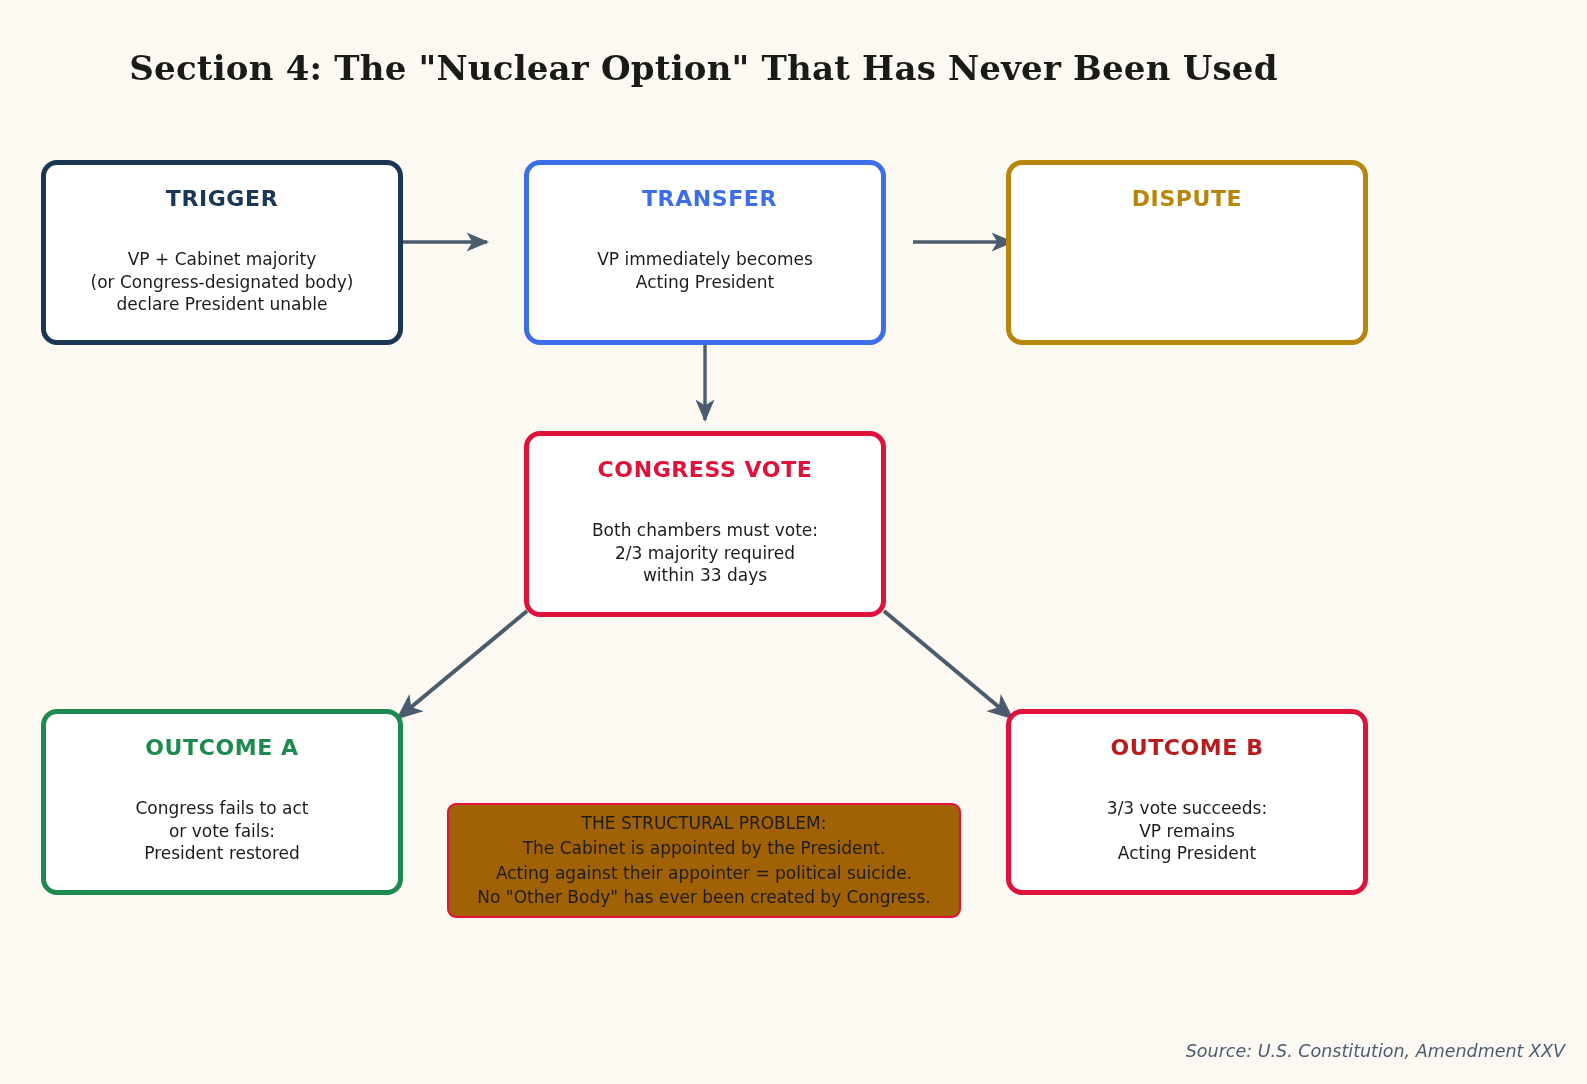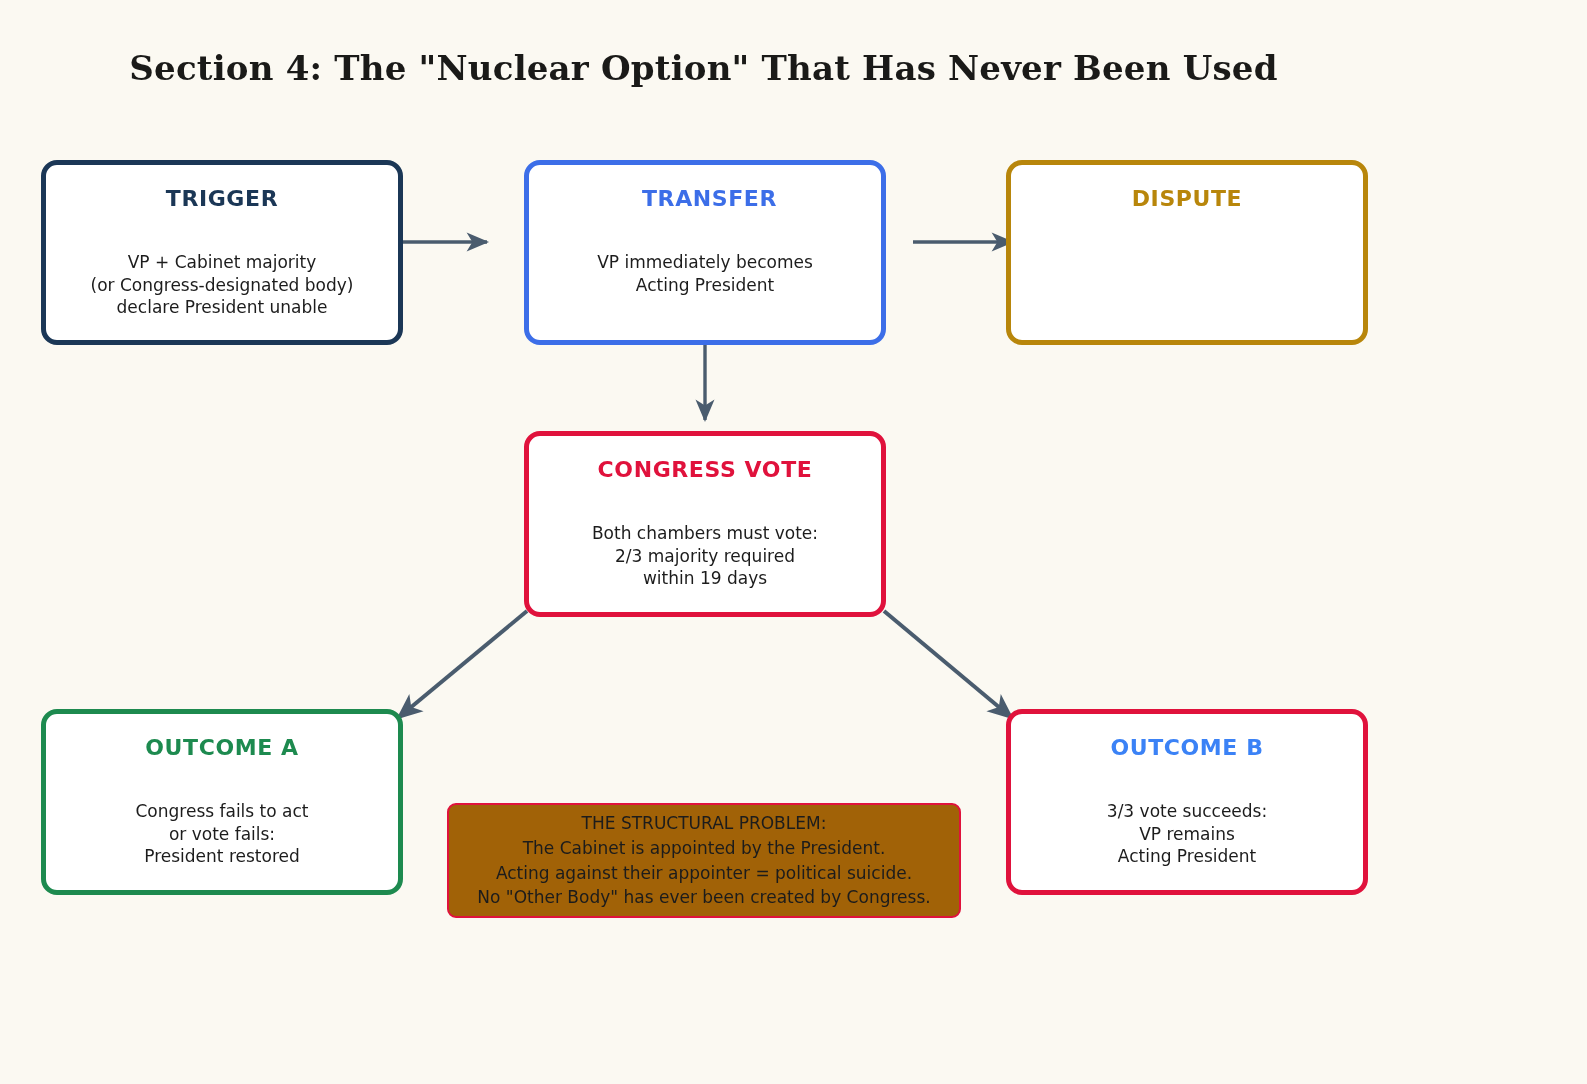--- a/index.html
+++ b/index.html
@@ -49,29 +49,30 @@
     position: absolute;
     background: #ffffff;
     border-style: solid;
     border-width: 5px;
     border-radius: 16px;
     box-sizing: border-box;
     display: flex;
     flex-direction: column;
     align-items: center;
     padding-top: 22px;
+    gap: 26px;
   }
   .node .n-title {
     font-size: 22px;
     font-weight: bold;
     letter-spacing: 0.6px;
     line-height: 1.1;
   }
   .node .n-body {
-    margin-top: 40px;
+    margin-top: 11px;
     font-size: 17px;
     color: #1c1c1c;
     text-align: center;
     line-height: 1.32;
     white-space: pre-line;
   }
 
   #node-trigger  { left: 41px;   top: 160px; width: 362px; height: 185px; border-color: #1b3756; }
   #node-trigger  .n-title { color: #1b3756; }
 
@@ -83,21 +84,21 @@
   #node-dispute  .n-title { color: #b8860b; }
   #node-dispute  .n-body  { margin-top: 36px; }
 
   #node-congress { left: 524px;  top: 431px; width: 362px; height: 186px; border-color: #e0123c; }
   #node-congress .n-title { color: #e0123c; }
 
   #node-outcome-a { left: 41px;   top: 709px; width: 362px; height: 186px; border-color: #1d8a4f; }
   #node-outcome-a .n-title { color: #1d8a4f; }
 
   #node-outcome-b { left: 1006px; top: 709px; width: 362px; height: 186px; border-color: #e0123c; }
-  #node-outcome-b .n-title { color: #3b82f6; }
+  #node-outcome-b .n-title { color: #b91c1c; }
 
   
   #note-structural {
     position: absolute;
     left: 447px;
     top: 803px;
     width: 514px;
     height: 115px;
     box-sizing: border-box;
     background: #a16207;
@@ -165,21 +166,21 @@
   </div>
 
   <div class="node" id="node-dispute">
     <div class="n-title">DISPUTE</div>
   </div>
 
   <div class="node" id="node-congress">
     <div class="n-title">CONGRESS VOTE</div>
     <div class="n-body">Both chambers must vote:
 2/3 majority required
-within 19 days</div>
+within 33 days</div>
   </div>
 
   <div class="node" id="node-outcome-a">
     <div class="n-title">OUTCOME A</div>
     <div class="n-body">Congress fails to act
 or vote fails:
 President restored</div>
   </div>
 
   <div class="node" id="node-outcome-b">
@@ -189,14 +190,15 @@
 Acting President</div>
   </div>
 
   <div id="note-structural">
     <div class="note-text">THE STRUCTURAL PROBLEM:
 The Cabinet is appointed by the President.
 Acting against their appointer = political suicide.
 No "Other Body" has ever been created by Congress.</div>
   </div>
 
+  <div id="source">Source: U.S. Constitution, Amendment XXV</div>
 
 </div>
 
 </body></html>

